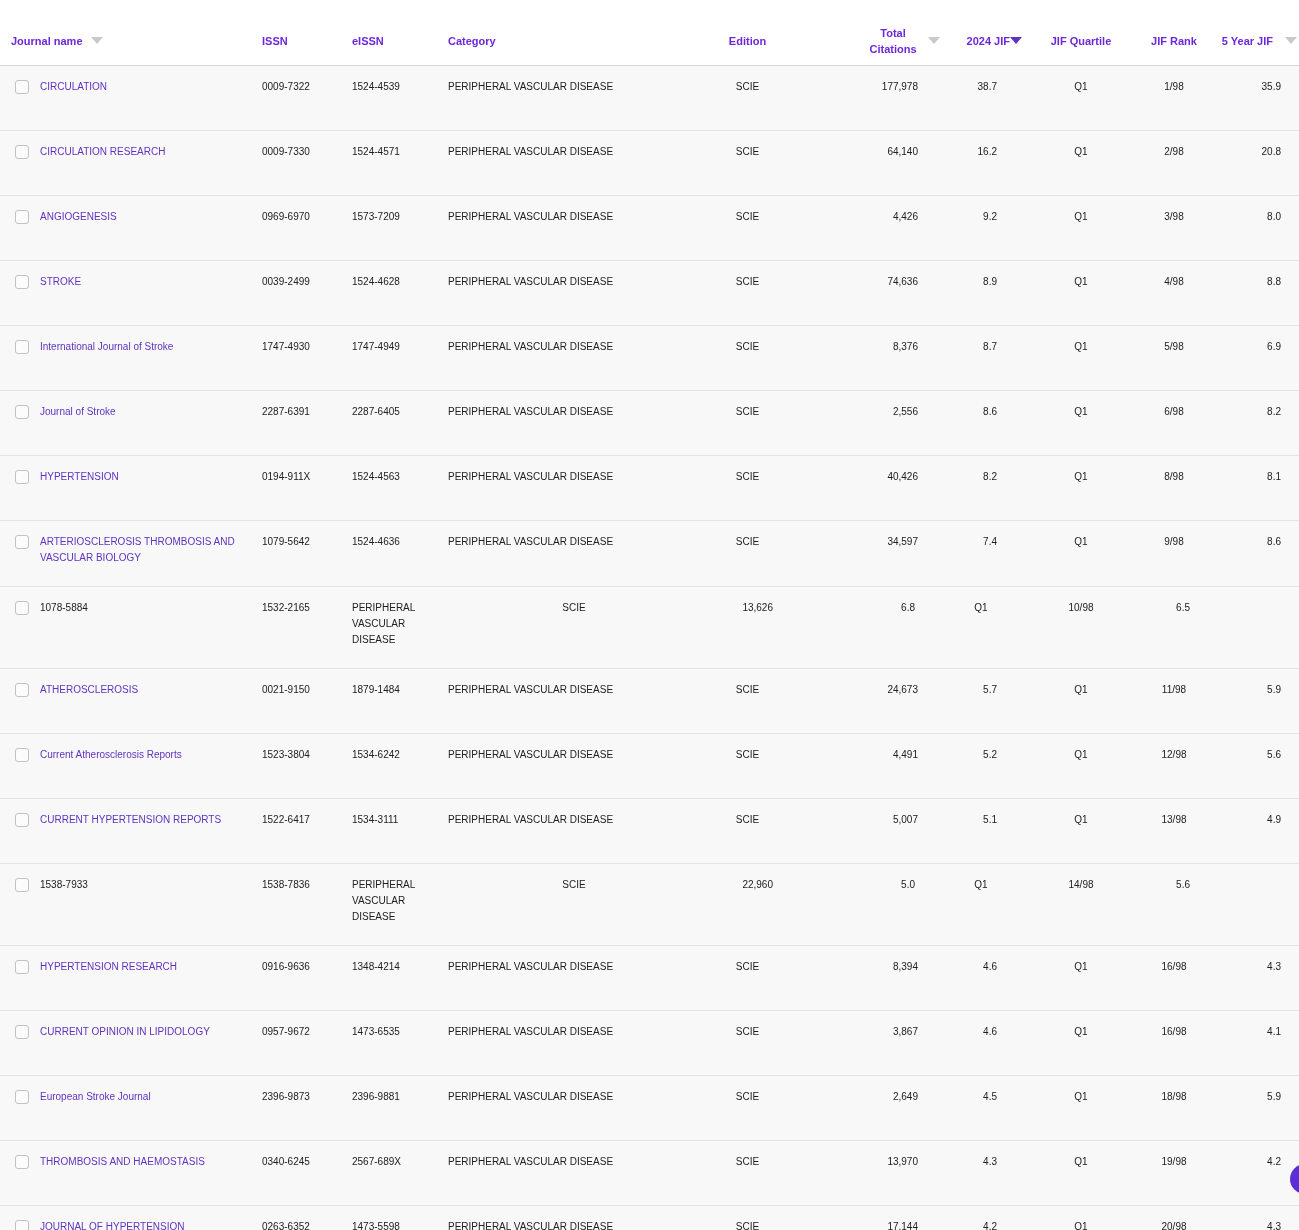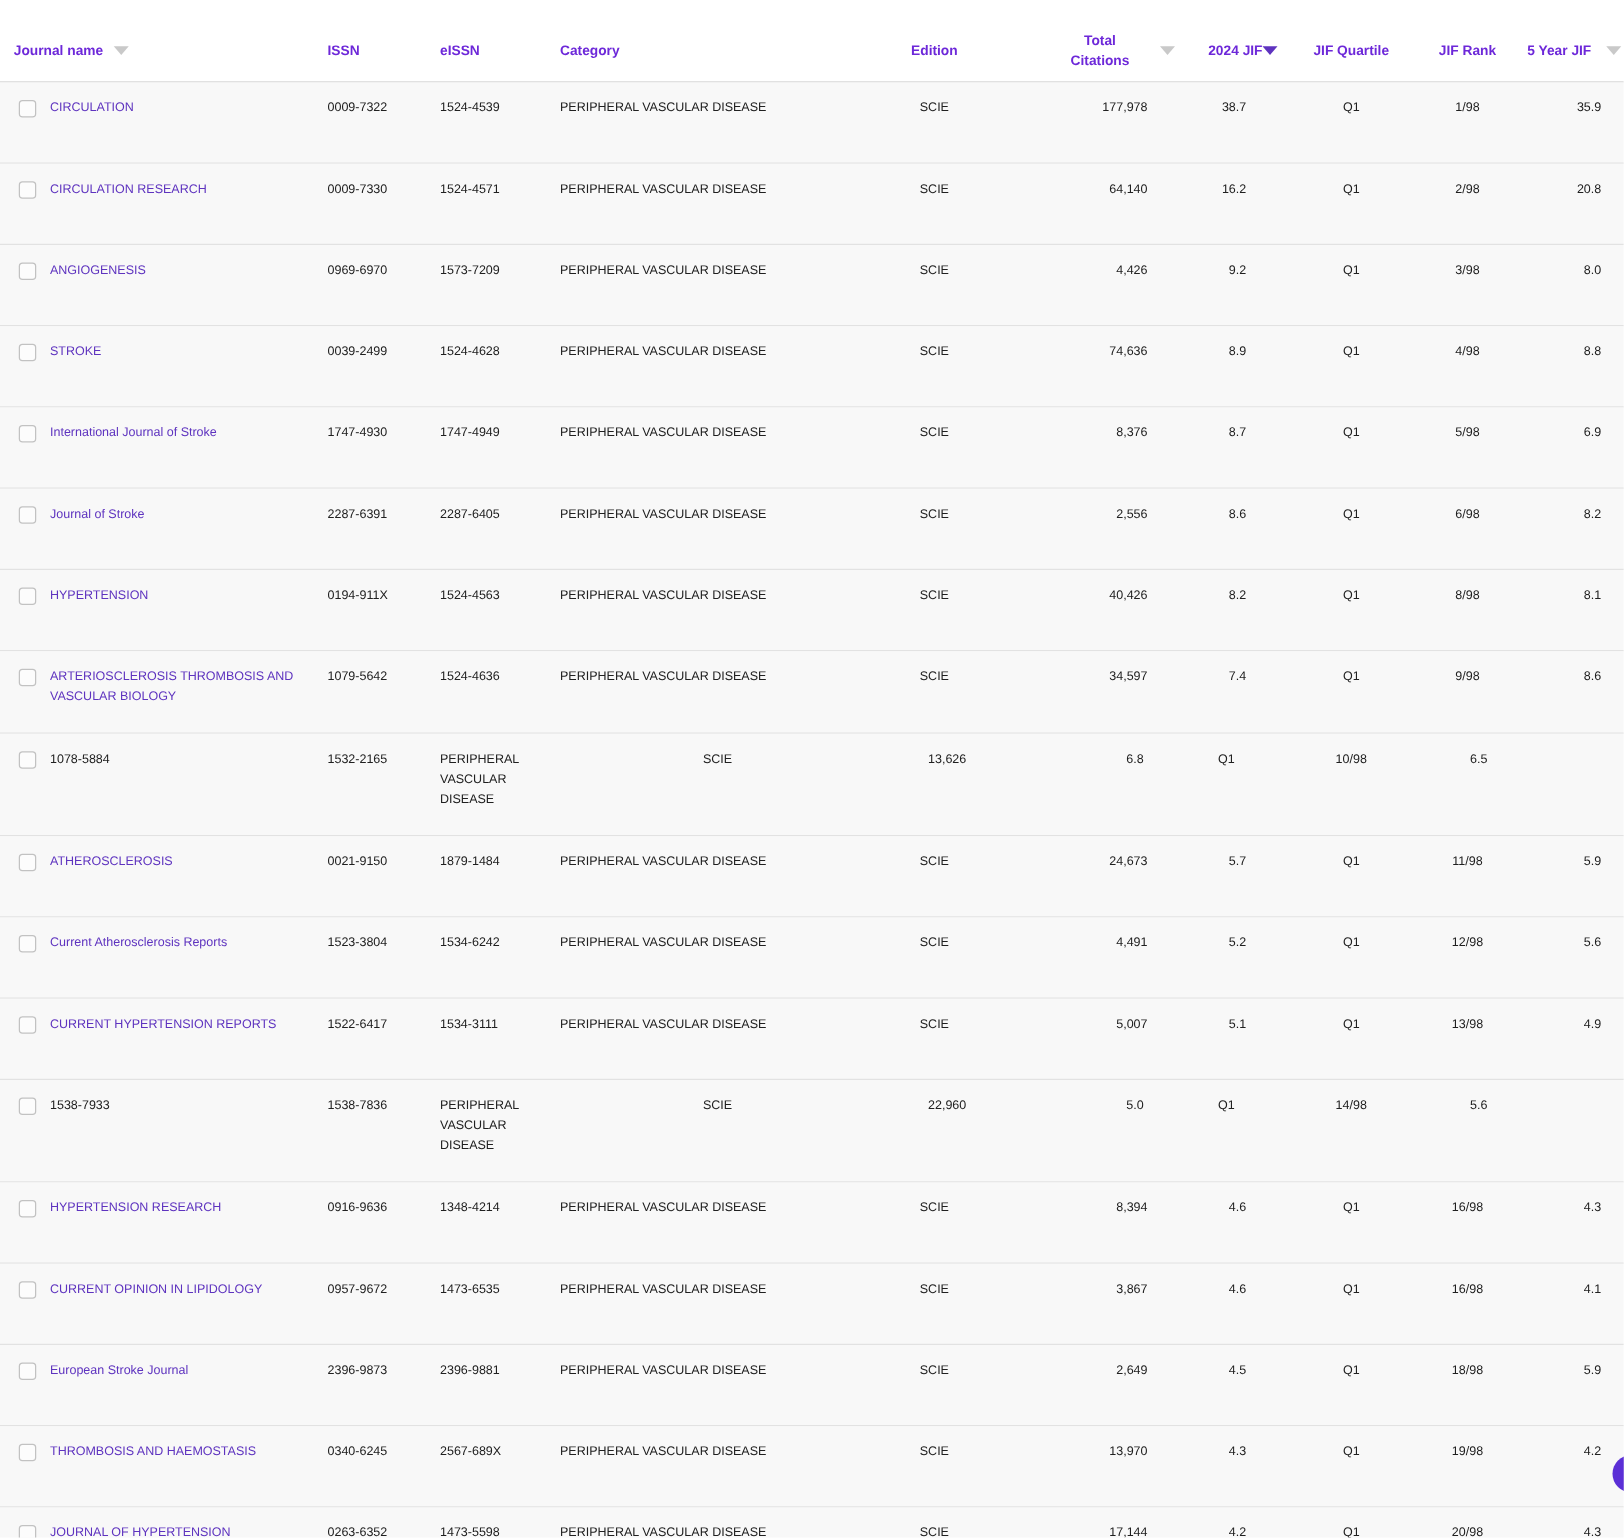--- a/index.html
+++ b/index.html
@@ -21,21 +21,21 @@
     height:50px;
     align-items:center;
     background:#ffffff;
     border-bottom:1px solid #d8d8d8;
     font-size:11px;font-weight:bold;color:#6d28d9;
     line-height:16px;
     margin-top:16px;
   }
   .h-journal{grid-column:1 / 3;padding-left:11px;display:flex;align-items:center;gap:8px;}
   .h-edition{text-align:center;}
-  .h-citations{display:flex;justify-content:flex-end;align-items:center;gap:16px;}
+  .h-citations{display:flex;justify-content:flex-end;align-items:center;gap:3px;}
   .h-citations .lbl{width:64px;text-align:center;}
   .h-jif{display:flex;justify-content:flex-end;align-items:center;gap:0;}
   .h-quartile,.h-rank{text-align:center;}
   .h-jif5{display:flex;justify-content:flex-end;align-items:center;gap:12px;padding-right:2px;}
   .arrow-down{
     width:0;height:0;flex:0 0 auto;
     border-left:6px solid transparent;
     border-right:6px solid transparent;
     border-top:7px solid #c9c9c9;
   }

